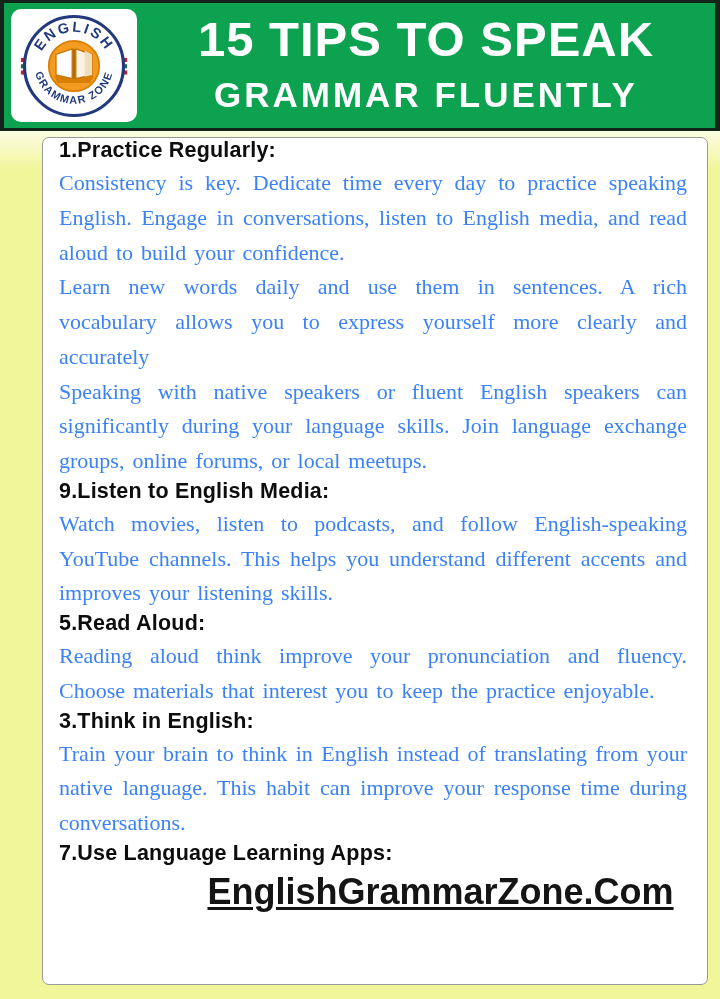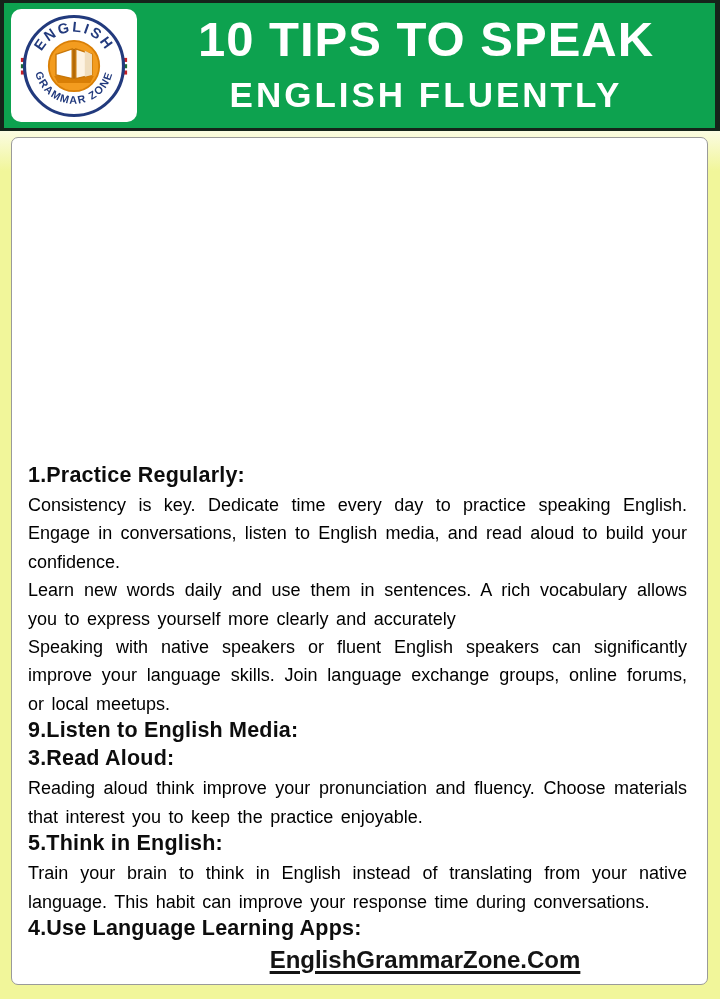--- a/index.html
+++ b/index.html
@@ -59,52 +59,53 @@
   .frame {
     height: 868px;
     background: linear-gradient(180deg, #fbfce2 0px, #f1f69a 40px, #f1f69a 100%);
     padding: 6px 12px 14px 11px;
   }
   .panel {
     background: #ffffff;
     height: 100%;
     border: 1px solid #9a9a9a;
     border-radius: 7px;
-    padding: 13px 20px 10px 16px;
+    padding: 0 20px 10px 16px;
     display: flex;
     flex-direction: column;
-    justify-content: flex-end;
+    justify-content: flex-start;
     overflow: hidden;
+    margin-left: 31px;
   }
   .tip { margin: 0; }
   .tip-heading {
     font-family: "Liberation Sans", sans-serif;
     font-size: 21.5px;
     font-weight: bold;
     color: #0d0d0d;
     margin: 0 0 3px 0;
     letter-spacing: 0.2px;
   }
   .tip-body {
-    font-family: Liberation Sans, sans-serif;
-    font-size: 18px;
+    font-family: Liberation Serif, serif;
+    font-size: 22px;
     line-height: 1.58;
-    color: #000000;
+    color: #3b82f6;
     text-align: justify;
     word-spacing: 2.5px;
     margin: 0;
   }
   .footer-row {
     text-align: center;
     padding-left: 135px;
     margin-top: 2px;
   }
   .site-link {
     font-family: "Liberation Sans", sans-serif;
-    font-size: 24px;
+    font-size: 36px;
     font-weight: bold;
     color: #141414;
     text-decoration: underline;
     text-decoration-thickness: 3px;
     text-underline-offset: 3px;
     cursor: pointer;
   }
 </style>
 </head>
 <body>
@@ -143,58 +144,59 @@
           <circle cx="60" cy="60" r="28" fill="#f39c1f" stroke="#d97f06" stroke-width="2"></circle>
           <path d="M38 71 L82 71 L78 79 L42 79 Z" fill="#d97f06"></path>
           <path d="M58 41 L62 41 L62 74 L58 74 Z" fill="#b36a08"></path>
           <path d="M40 47 L58 41 L58 74 L40 70 Z" fill="#ffffff" stroke="#c87708" stroke-width="1.5"></path>
           <path d="M62 41 L80 47 L80 70 L62 74 Z" fill="#fdf3e3" stroke="#c87708" stroke-width="1.5"></path>
           <path d="M72 43 L80 47 L80 70 L72 72 Z" fill="#f0ddbd"></path>
         </g>
       </svg>
     </div>
     <div class="titles">
-      <div class="title-line1">10 TIPS TO SPEAK</div>
-      <div class="title-line2">ENGLISH FLUENTLY</div>
+      <div class="title-line1">15 TIPS TO SPEAK</div>
+      <div class="title-line2">GRAMMAR FLUENTLY</div>
     </div>
   </div>
 
   <div class="frame">
     <div class="panel">
 
       <div style="display:contents">
   <section class="tip">
     <h2 class="tip-heading">1.Practice Regularly:</h2>
     <p class="tip-body">Consistency is key. Dedicate time every day to practice speaking English. Engage in conversations, listen to English media, and read aloud to build your confidence.</p>
   </section>
 
   <section class="tip">
     <p class="tip-body">Learn new words daily and use them in sentences. A rich vocabulary allows you to express yourself more clearly and accurately</p>
   </section>
 
   <section class="tip">
-    <p class="tip-body">Speaking with native speakers or fluent English speakers can significantly improve your language skills. Join language exchange groups, online forums, or local meetups.</p>
+    <p class="tip-body">Speaking with native speakers or fluent English speakers can significantly during your language skills. Join language exchange groups, online forums, or local meetups.</p>
   </section>
 
   <section class="tip">
     <h2 class="tip-heading">9.Listen to English Media:</h2>
-  </section>
-
-  <section class="tip">
-    <h2 class="tip-heading">3.Read Aloud:</h2>
+    <p class="tip-body">Watch movies, listen to podcasts, and follow English-speaking YouTube channels. This helps you understand different accents and improves your listening skills.</p>
+  </section>
+
+  <section class="tip">
+    <h2 class="tip-heading">5.Read Aloud:</h2>
     <p class="tip-body">Reading aloud think improve your pronunciation and fluency. Choose materials that interest you to keep the practice enjoyable.</p>
   </section>
 
   <section class="tip">
-    <h2 class="tip-heading">5.Think in English:</h2>
+    <h2 class="tip-heading">3.Think in English:</h2>
     <p class="tip-body">Train your brain to think in English instead of translating from your native language. This habit can improve your response time during conversations.</p>
   </section>
 
   <section class="tip">
-    <h2 class="tip-heading">4.Use Language Learning Apps:</h2>
+    <h2 class="tip-heading">7.Use Language Learning Apps:</h2>
   </section>
 </div>
       <div class="footer-row">
         <span class="site-link">EnglishGrammarZone.Com</span>
       </div>
     </div>
   </div>
 
 </div>
 

